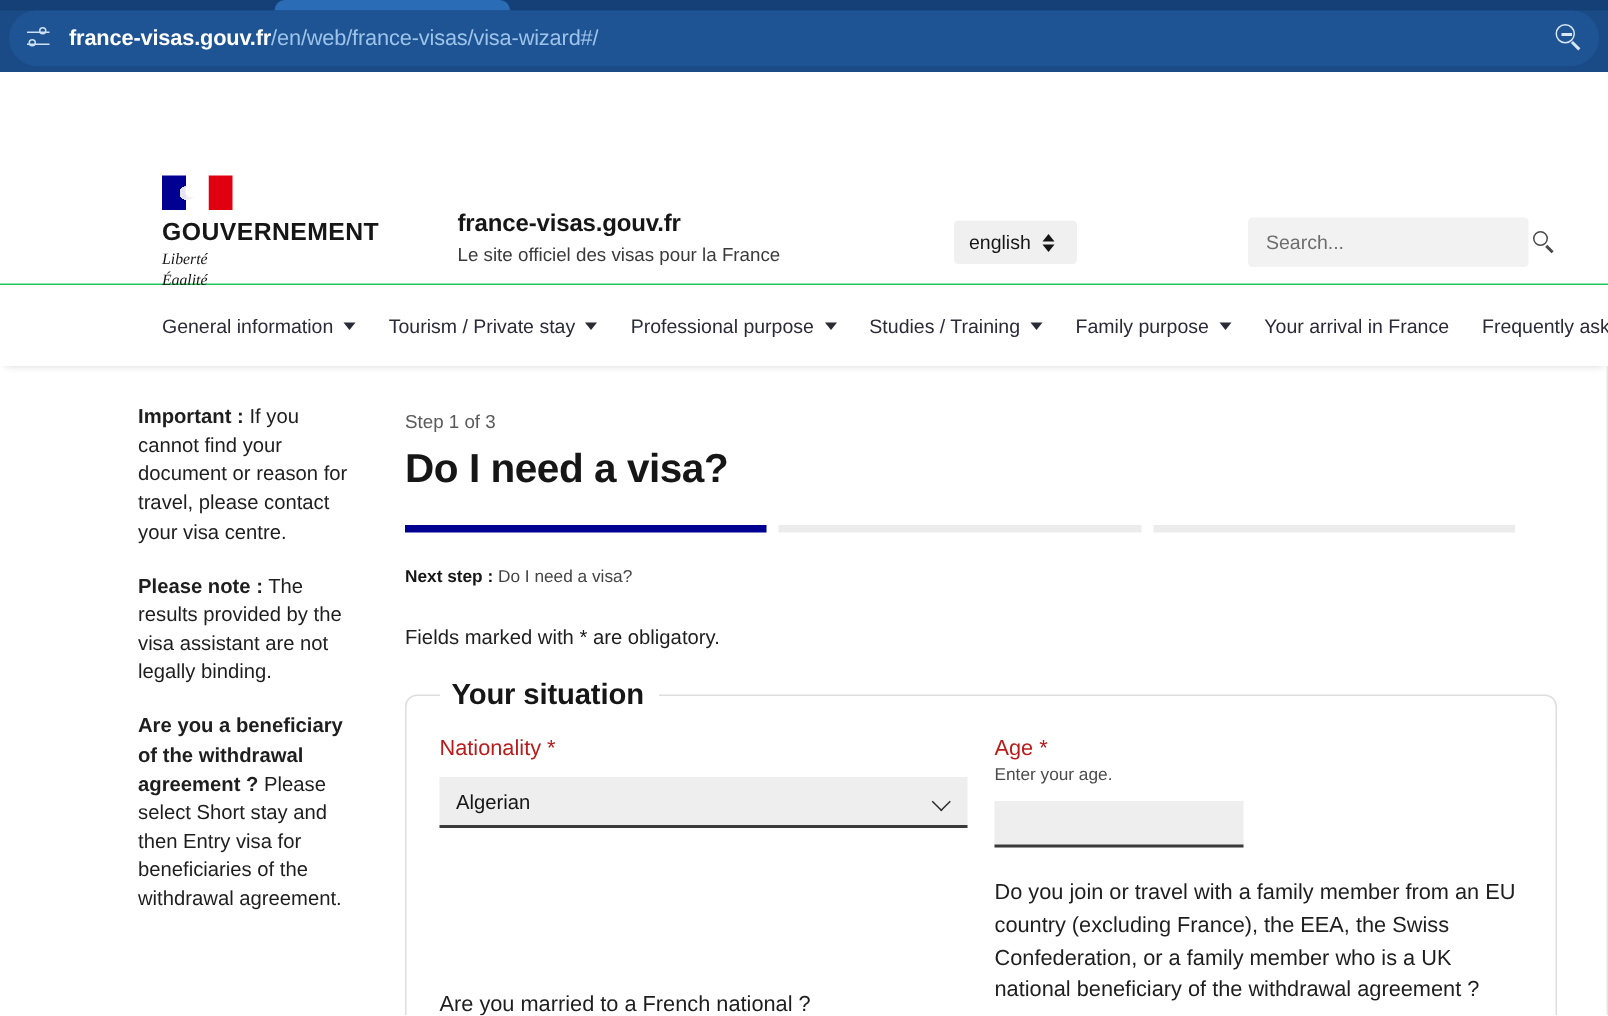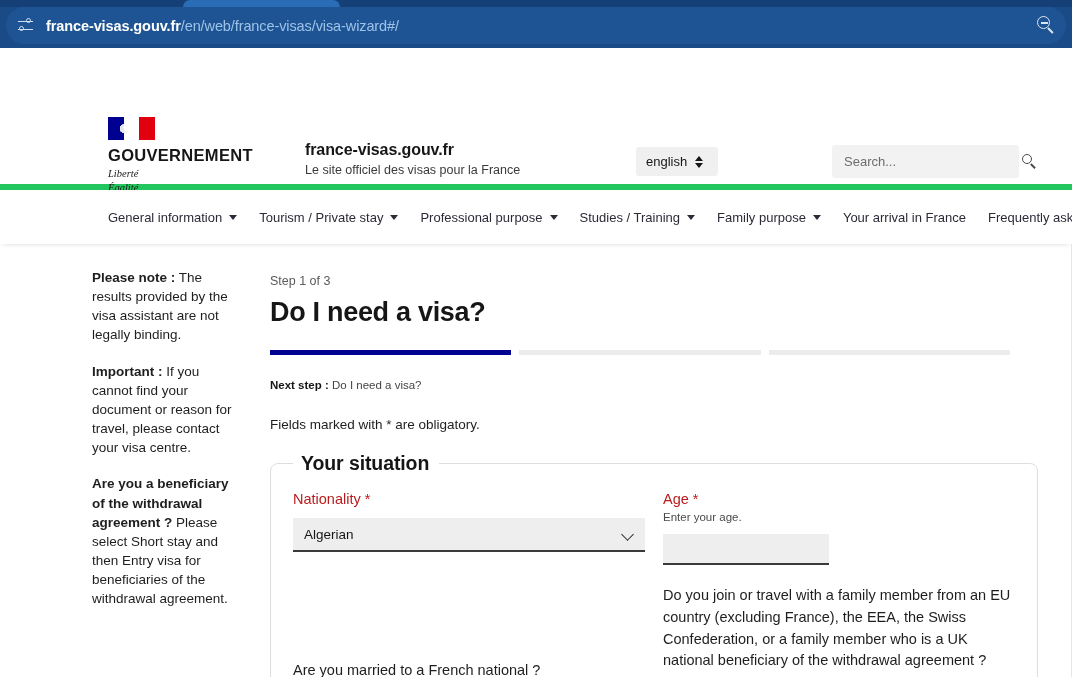--- a/index.html
+++ b/index.html
@@ -100,21 +100,21 @@
     height: 629px;
     background: #ffffff;
     overflow: hidden;
   }
 
   
   #site-header {
     position: relative;
     height: 142px;
     background: #ffffff;
-    border-bottom: 6px solid #22c55e;
+    border-bottom: 1px solid #22c55e;
   }
   .brand-block {
     position: absolute;
     left: 108px; top: 69px;
   }
   .flag {
     width: 47px; height: 23px;
     display: flex;
     margin-bottom: 6px;
   }
@@ -498,22 +498,22 @@
         <div class="nav-item">
           <span>Frequently asked questions</span>
         </div>
       </div>
   </div>
 
   <div id="content">
     <div class="scroll-rail"></div>
 
     <div id="sidebar">
+        <p><b>Important :</b><span> If you cannot find your document or reason for travel, please contact your visa centre.</span></p>
         <p><b>Please note :</b><span> The results provided by the visa assistant are not legally binding.</span></p>
-        <p><b>Important :</b><span> If you cannot find your document or reason for travel, please contact your visa centre.</span></p>
         <p><b>Are you a beneficiary of the withdrawal agreement ?</b><span> Please select Short stay and then Entry visa for beneficiaries of the withdrawal agreement.</span></p>
       </div>
 
     <div id="main-col">
       <div class="step-label">Step 1 of 3</div>
       <div class="page-title">Do I need a visa?</div>
 
       <div class="progress">
           <div class="seg done" style="background: rgb(0, 0, 145);"></div>
           <div class="seg" style="background: rgb(236, 236, 236);"></div>

